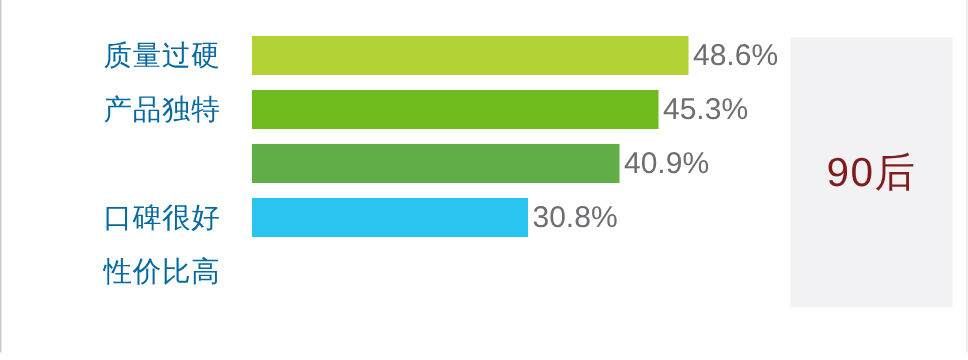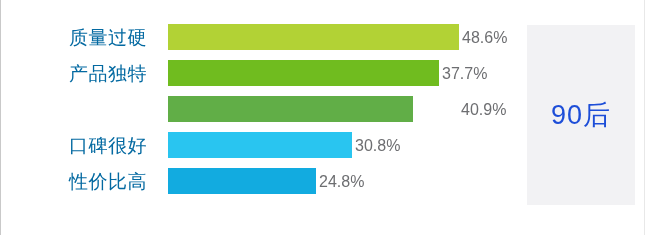--- a/index.html
+++ b/index.html
@@ -62,41 +62,41 @@
     position: absolute;
     left: 0;
     top: 0;
     height: 26px;
   }
   .bar-value {
     position: absolute;
     top: 0;
     height: 26px;
     line-height: 27px;
-    font-size: 16px;
+    font-size: 20px;
     color: #6d6e71;
     white-space: nowrap;
     padding-left: 3px;
   }
 
   
   #cohort-panel {
     position: absolute;
     left: 526px;
     top: 25px;
     width: 108px;
     height: 180px;
     background: #f2f2f4;
     display: flex;
     align-items: center;
     justify-content: center;
   }
   #cohort-label {
     font-size: 27px;
-    color: #1d4ed8;
+    color: #7f1d1d;
     letter-spacing: 1px;
     white-space: nowrap;
   }
 </style>
 </head>
 <body>
 
 <div id="chart-root">
 
   <div id="bar-plot">
@@ -106,45 +106,41 @@
       <div class="bar-track">
         <div class="bar-fill" style="width: 291px; background: rgb(178, 210, 53);"></div>
         <div class="bar-value" style="left: 291px;">48.6%</div>
       </div>
     </div>
 
     <div class="bar-row">
       <div class="row-label">产品独特</div>
       <div class="bar-track">
         <div class="bar-fill" style="width: 271px; background: rgb(112, 188, 31);"></div>
-        <div class="bar-value" style="left: 271px;">37.7%</div>
+        <div class="bar-value" style="left: 271px;">45.3%</div>
       </div>
     </div>
 
     <div class="bar-row">
       <div class="bar-track">
         <div class="bar-fill" style="width: 245px; background: rgb(97, 174, 71);"></div>
-        <div class="bar-value" style="left: 245px; margin-left: 45px;">40.9%</div>
+        <div class="bar-value" style="left: 245px;">40.9%</div>
       </div>
     </div>
 
     <div class="bar-row">
       <div class="row-label">口碑很好</div>
       <div class="bar-track">
         <div class="bar-fill" style="width: 184px; background: rgb(41, 197, 240);"></div>
         <div class="bar-value" style="left: 184px; text-align: center;">30.8%</div>
       </div>
     </div>
 
     <div class="bar-row">
       <div class="row-label">性价比高</div>
-      <div class="bar-track">
-        <div class="bar-fill" style="width: 148px; background: rgb(18, 171, 224);"></div>
-        <div class="bar-value" style="left: 148px;">24.8%</div>
-      </div>
     </div>
 
   </div>
 
   <div id="cohort-panel" style="background: rgb(242, 242, 244);">
     <div id="cohort-label">90后</div>
   </div>
 
 </div>
 

